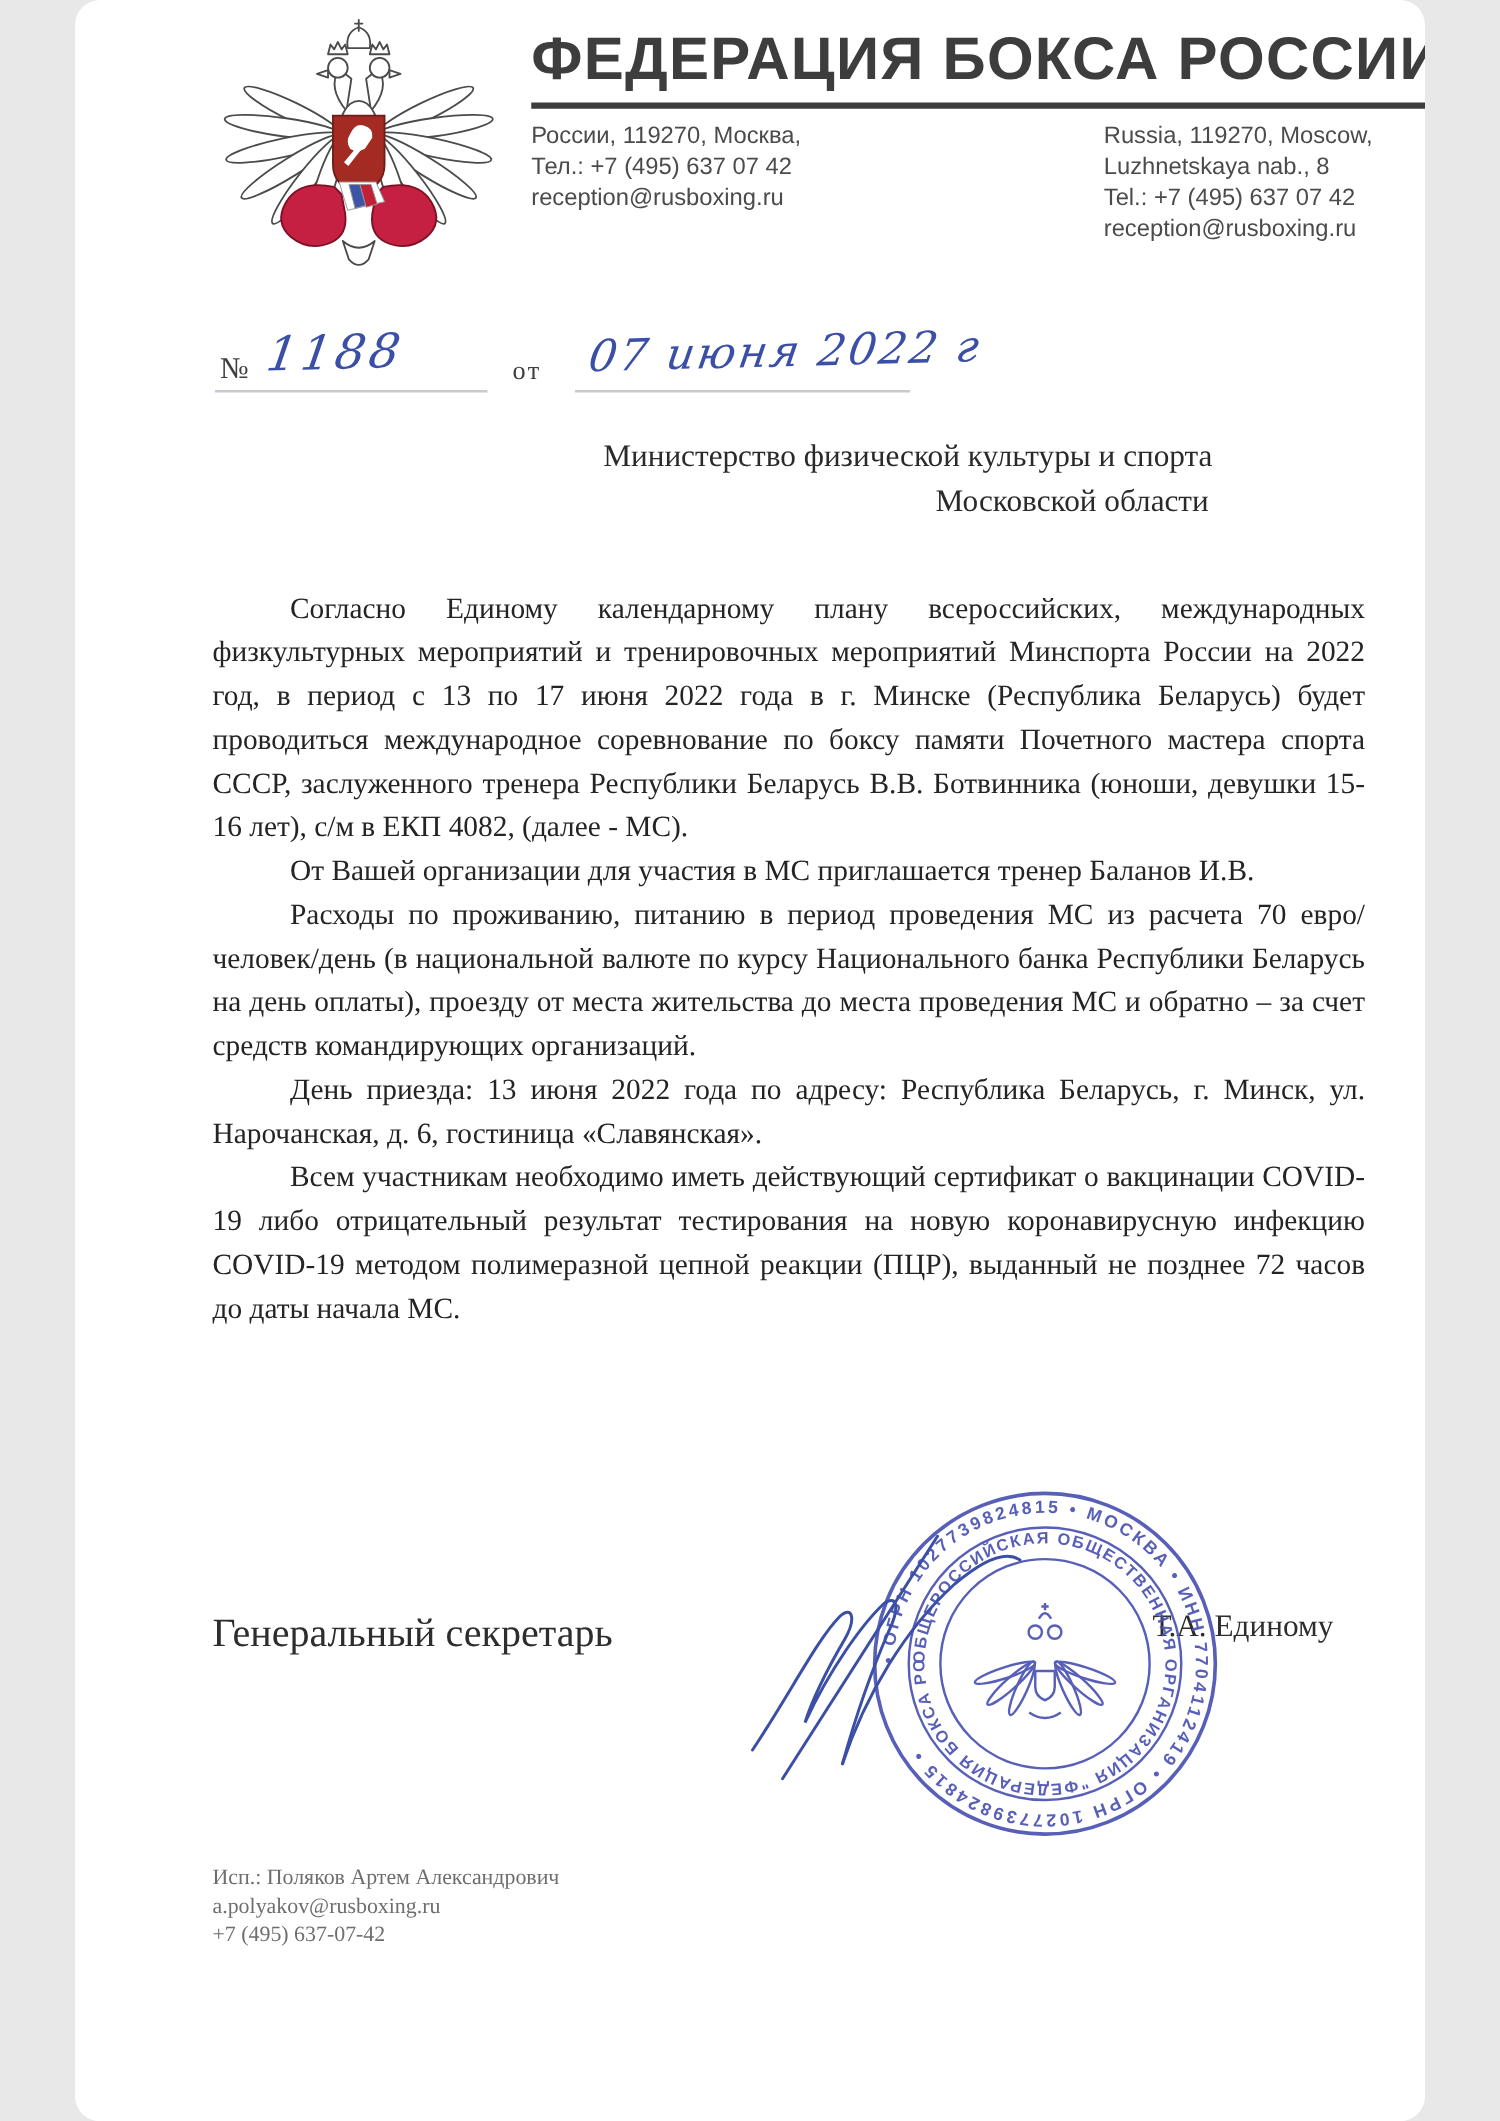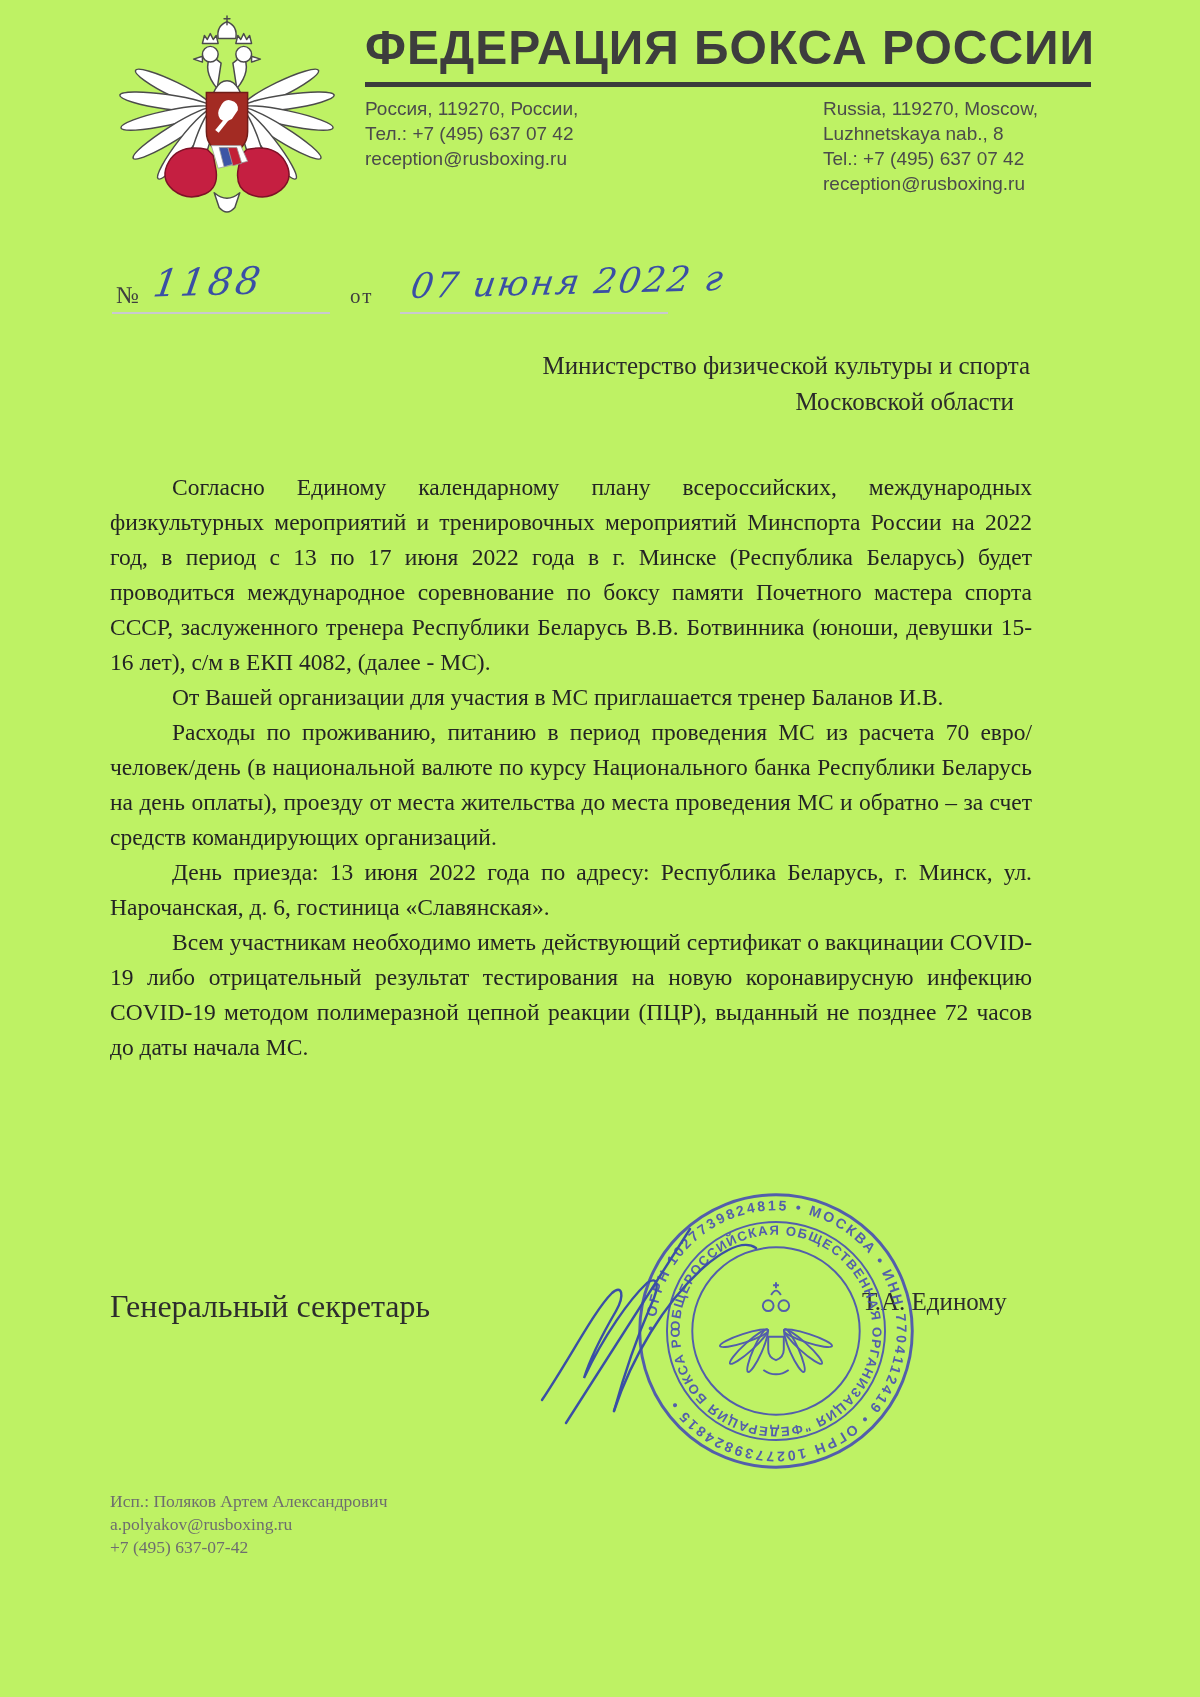--- a/index.html
+++ b/index.html
@@ -6,26 +6,27 @@
     --ink_blue:#3a4fa5;
     --seal_blue:#4a52b2;
     --logo_red:#a32b23;
     --glove_red:#c51f41;
     --heading:#3d3d3d;
   }
   *{margin:0;padding:0;box-sizing:border-box;}
   html,body{background:#e8e8e8;}
   .page{
     position:relative;
-    width:1200px;height:1697px;
+    width:1080px;height:1697px;
     margin:0 auto;
-    background:#bef264;
+    background:#ffffff;
     font-family:"Liberation Serif", serif;
     color:#262626;
     overflow:hidden;
+    border-radius:20px;
   }
   
   .logo{position:absolute;left:108px;top:10px;width:238px;height:228px;}
   .head-block{position:absolute;left:365px;top:22px;width:730px;font-family:"Liberation Sans", sans-serif;}
   .org-ru{font-size:48px;font-weight:800;letter-spacing:1px;color:var(--heading);line-height:1.08;white-space:nowrap;}
   .org-en{font-size:45px;font-weight:600;letter-spacing:.5px;color:#414141;line-height:1.1;white-space:nowrap;}
   .head-rule{margin-top:8px;height:5px;background:#3c3c3c;width:726px;}
   .addr-row{display:flex;margin-top:9px;}
   .addr-col{font-size:19px;line-height:25px;color:#4b4b4b;}
   .addr-col.ru{width:458px;}
@@ -34,21 +35,21 @@
   .ref-no{position:absolute;left:4px;top:24px;font-size:24px;color:#3f3f3f;}
   .ref-ot{position:absolute;left:238px;top:26px;font-size:21px;color:#3f3f3f;letter-spacing:2px;}
   .hand{font-family:"DejaVu Serif", serif;font-style:italic;color:var(--ink_blue);transform:skewX(-10deg) rotate(-1.5deg);display:inline-block;}
   .ref-num{position:absolute;left:42px;top:2px;font-size:38px;letter-spacing:3px;}
   .ref-date{position:absolute;left:300px;top:4px;font-size:35px;letter-spacing:2px;white-space:nowrap;}
   .ref-underline{position:absolute;height:2px;background:#c9c9cf;}
   .u1{left:0;top:54px;width:218px;}
   .u2{left:288px;top:54px;width:268px;}
   
   .addressee{position:absolute;right:170px;top:348px;width:560px;text-align:right;font-size:25px;line-height:36px;color:#2a2a2a;}
-  .addressee .l2{margin-right:16px;}
+  .addressee .l2{margin-right:3px;}
   
   .body-text{position:absolute;left:110px;top:470px;width:922px;font-size:23.5px;line-height:35px;text-align:justify;color:#242424;}
   .body-text p{text-indent:62px;margin:0;}
   
   .sig-title{position:absolute;left:110px;top:1288px;font-size:32px;color:#2d2d2d;}
   .sig-name{position:absolute;left:862px;top:1288px;font-size:25px;color:#2d2d2d;white-space:nowrap;}
   .seal{position:absolute;left:630px;top:1185px;width:292px;height:292px;opacity:.92;}
   .autograph{position:absolute;left:532px;top:1215px;width:300px;height:230px;}
   
   .footer{position:absolute;left:110px;top:1490px;font-size:17.5px;line-height:23px;color:#6e6e6e;}
@@ -108,21 +109,21 @@
       <path d="M112 140 l9 0 5 17 -9 2.5 z" fill="#3d55a5"></path>
       <path d="M121 140 l9 0 5 16 -9 2.5 z" fill="#c22036"></path>
     </g>
   </svg>
 
   <div class="head-block">
     <div class="org-ru">ФЕДЕРАЦИЯ БОКСА РОССИИ</div>
     <div class="head-rule"></div>
     <div class="addr-row">
       <div class="addr-col ru">
-        <div>Россия, 119270, России,</div>
+        <div>России, 119270, Москва,</div>
         <div>Тел.: +7 (495) 637 07 42</div>
         <div>reception@rusboxing.ru</div>
       </div>
       <div class="addr-col en">
         <div>Russia, 119270, Moscow,</div>
         <div>Luzhnetskaya nab., 8</div>
         <div>Tel.: +7 (495) 637 07 42</div>
         <div>reception@rusboxing.ru</div>
       </div>
     </div>

